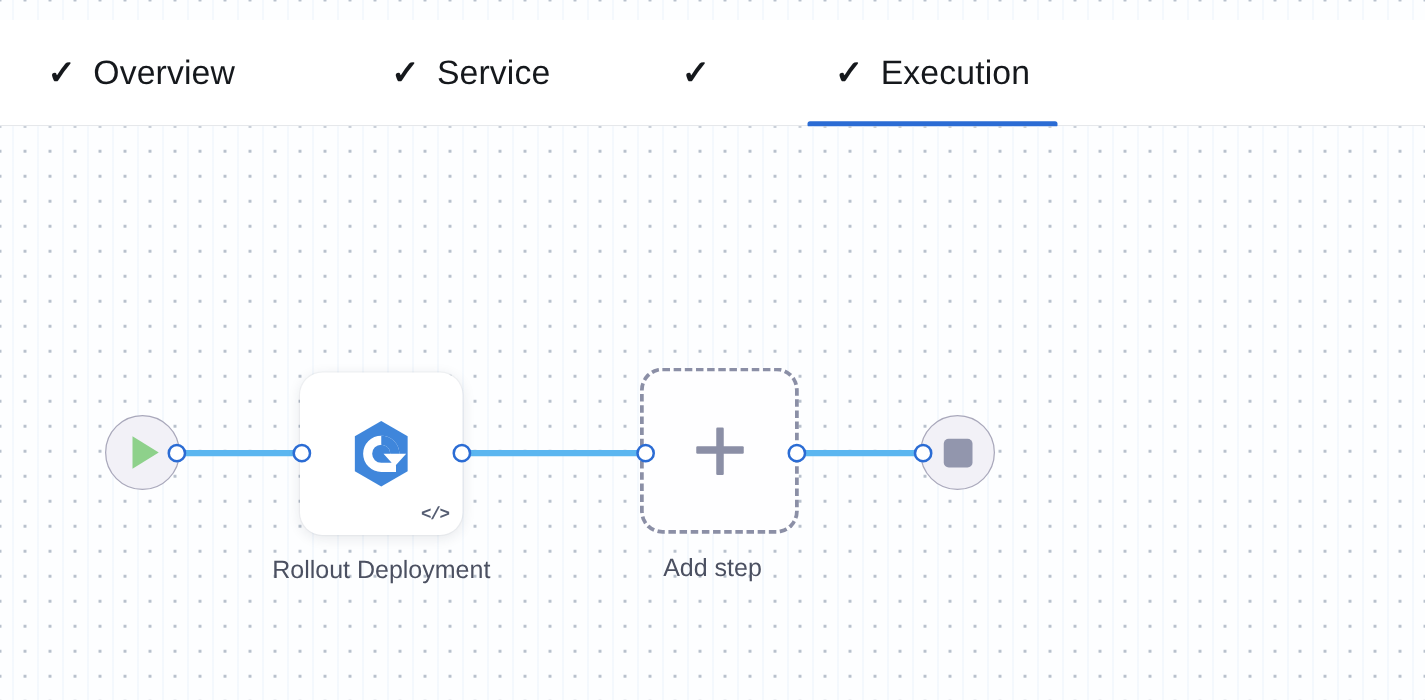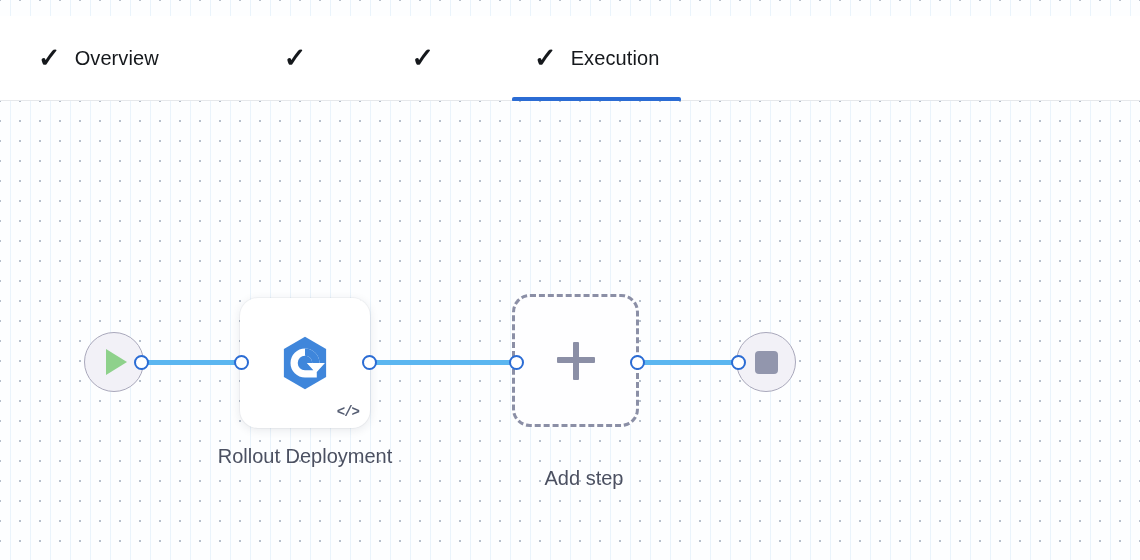--- a/index.html
+++ b/index.html
@@ -38,21 +38,21 @@
   }
   #tab-0 { margin-left: 38px; }
   #tab-1 { margin-left: 125px; }
   #tab-2 { margin-left: 105px; }
   #tab-3 { margin-left: 100px; }
   .tab .check {
     font-size: 27px; line-height: 1; color: #15181c;
     font-weight: 600; display: block;
   }
   .tab .tab-label {
-    font-size: 20px; color: #15181c; letter-spacing: .1px;
+    font-size: 27px; color: #15181c; letter-spacing: .1px;
     white-space: nowrap;
   }
   .tab.active .tab-label { font-weight: 400; }
   .tab.active::after {
     content: ""; position: absolute; left: -22px; right: -22px; bottom: -1px;
     height: 5px; background: #2b6cd4; border-radius: 2px;
   }
 
   
   .pipeline { position: absolute; top: 101px; left: 0; width: 1140px; height: 459px; }
@@ -126,38 +126,39 @@
   }
   .plus::before { left: 0; top: 15.5px; width: 38px; height: 6px; }
   .plus::after  { top: 0; left: 16px; width: 6px; height: 38px; }
 
   
   .node-label {
     position: absolute; text-align: center;
     font-size: 20px; color: #4b5061; line-height: 1.42;
   }
   #label-step { left: 205px; top: 341px; width: 200px; }
-  #label-add  { left: 494px; top: 340px; width: 180px; margin-top: 23px; }
+  #label-add  { left: 480px; top: 340px; width: 180px; }
 </style>
 </head>
 <body>
 
 <div id="app">
 
   <div class="canvas-bg" id="canvas-top"></div>
 
   <div class="tabbar">
 
     <div class="tab" id="tab-0">
       <span class="check">✓</span>
       <span class="tab-label">Overview</span>
     </div>
 
     <div class="tab" id="tab-1">
       <span class="check">✓</span>
+      <span class="tab-label">Service</span>
     </div>
 
     <div class="tab" id="tab-2">
       <span class="check">✓</span>
     </div>
 
     <div class="tab active" id="tab-3">
       <span class="check">✓</span>
       <span class="tab-label">Execution</span>
     </div>

